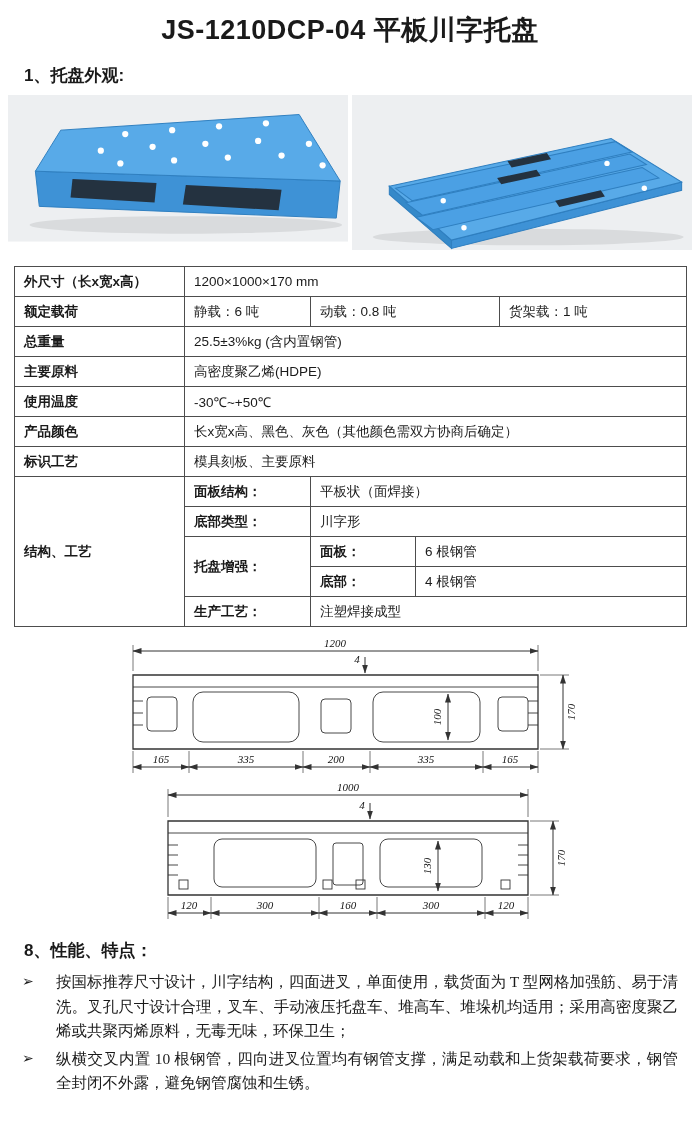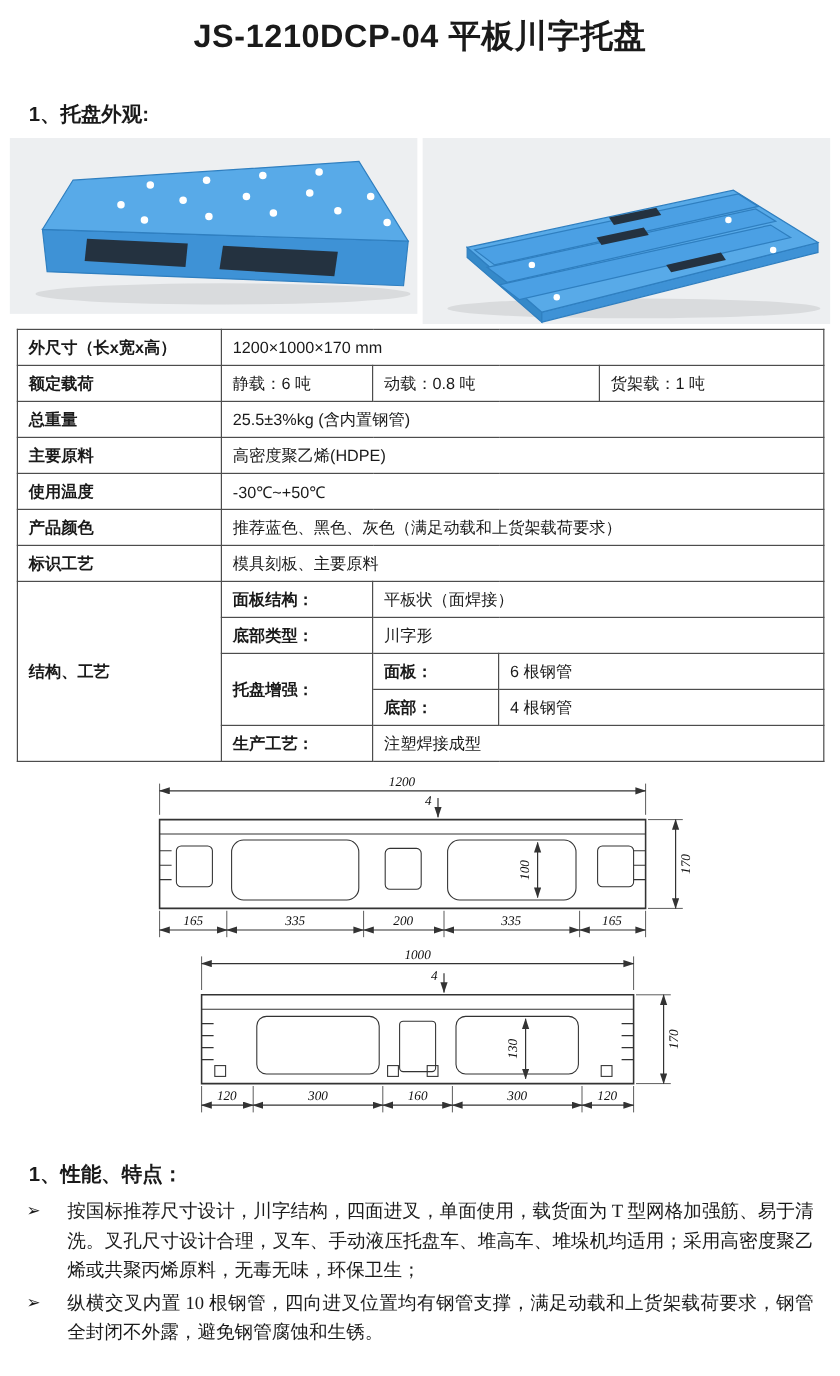--- a/index.html
+++ b/index.html
@@ -1,27 +1,27 @@
 <!DOCTYPE html>
 <html><head>
 <meta charset="utf-8">
 <style>
   * { margin:0; padding:0; box-sizing:border-box; }
   body { background:#fff; width:700px; font-family:"Liberation Sans",sans-serif; color:#1a1a1a; }
   .page { width:700px; min-height:1147px; background:#fff; padding-bottom:10px; }
 
   .doc-title { text-align:center; font-size:27px; font-weight:700; padding:12px 0 8px 0; letter-spacing:0.5px; }
 
-  .sec-heading { font-size:17px; font-weight:700; margin:28px 0 8px 24px; }
+  .sec-heading { font-size:17px; font-weight:700; margin:8px 0 8px 24px; }
 
   .photo-row { display:flex; gap:4px; padding:0 8px; }
   .photo { flex:1; }
   .photo svg { display:block; width:100%; height:auto; }
 
-  table.spec { border-collapse:collapse; margin:4px 0 4px 14px; width:672px; font-size:13.5px; table-layout:fixed; }
+  table.spec { border-collapse:collapse; margin:16px 0 4px 14px; width:672px; font-size:13.5px; table-layout:fixed; }
   table.spec td { border:1px solid #4d4d4d; height:30px; padding:2px 9px; vertical-align:middle; }
   table.spec td.lbl { font-weight:700; }
 
   .drawings { padding-top:6px; }
   .drawings svg { display:block; margin:0 auto; }
 
   .dimt { font:italic 11px "Liberation Serif",serif; fill:#111; text-anchor:middle; }
   .ol { fill:none; stroke:#333; stroke-width:1.3; }
   .tl { fill:none; stroke:#333; stroke-width:0.9; }
   .ext { stroke:#555; stroke-width:0.8; }
@@ -128,21 +128,21 @@
     <tr>
       <td class="lbl">主要原料</td>
       <td colspan="4">高密度聚乙烯(HDPE)</td>
     </tr>
     <tr>
       <td class="lbl">使用温度</td>
       <td colspan="4">-30℃~+50℃</td>
     </tr>
     <tr>
       <td class="lbl">产品颜色</td>
-      <td colspan="4">推荐蓝色、黑色、灰色（满足动载和上货架载荷要求）</td>
+      <td colspan="4">长x宽x高、黑色、灰色（其他颜色需双方协商后确定）</td>
     </tr>
     <tr>
       <td class="lbl">标识工艺</td>
       <td colspan="4">模具刻板、主要原料</td>
     </tr>
     <tr>
       <td class="lbl" rowspan="5">结构、工艺</td>
       <td class="lbl">面板结构：</td>
       <td colspan="3">平板状（面焊接）</td>
     </tr>
@@ -290,21 +290,21 @@
         </g>
         <text class="dimt" x="66" y="130">120</text>
         <text class="dimt" x="142" y="130">300</text>
         <text class="dimt" x="225" y="130">160</text>
         <text class="dimt" x="308" y="130">300</text>
         <text class="dimt" x="383" y="130">120</text>
       </g>
     </svg>
   </div>
 
-  <div class="sec-heading">1、性能、特点：</div>
+  <div class="sec-heading">8、性能、特点：</div>
 
   <div class="features">
     <div class="feature-item">
       <span class="feature-marker">➢</span>
       <span class="feature-text">按国标推荐尺寸设计，川字结构，四面进叉，单面使用，载货面为 T 型网格加强筋、易于清洗。叉孔尺寸设计合理，叉车、手动液压托盘车、堆高车、堆垛机均适用；采用高密度聚乙烯或共聚丙烯原料，无毒无味，环保卫生；</span>
     </div>
     <div class="feature-item">
       <span class="feature-marker">➢</span>
       <span class="feature-text">纵横交叉内置 10 根钢管，四向进叉位置均有钢管支撑，满足动载和上货架载荷要求，钢管全封闭不外露，避免钢管腐蚀和生锈。</span>
     </div>

